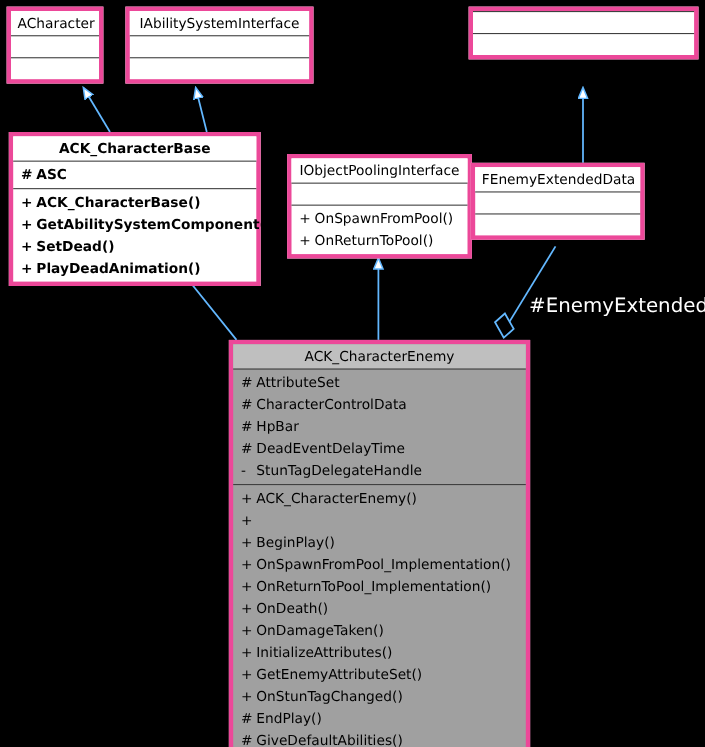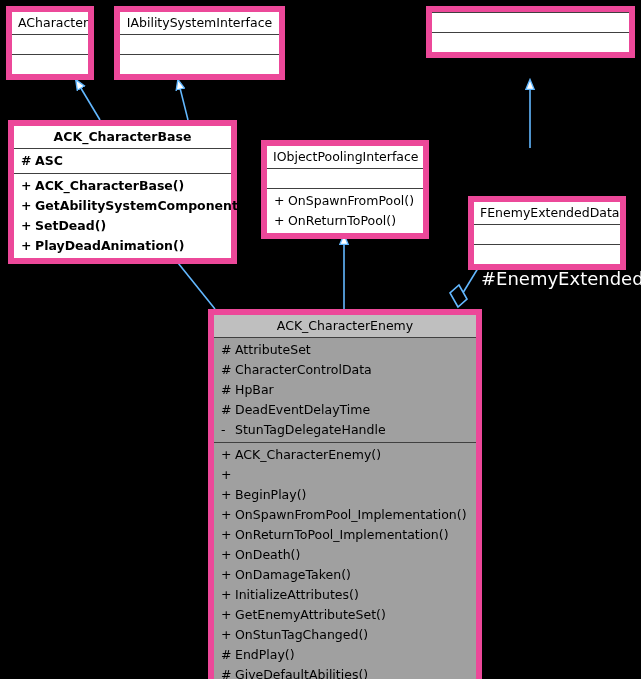--- a/index.html
+++ b/index.html
@@ -19,21 +19,21 @@
     position: absolute;
     left: 0;
     top: 0;
     width: 641px;
     height: 679px;
     pointer-events: none;
   }
   .node {
     position: absolute;
     box-sizing: border-box;
-    border: 6px solid #ec4899;
+    border: 4px solid #ec4899;
     background: #ffffff;
     z-index: 5;
   }
   .node.shaded {
     background: #a0a0a0;
   }
   .node .title {
     box-sizing: border-box;
     text-align: center;
     font-size: 12.5px;
@@ -174,21 +174,21 @@
         <span class="vis">+</span>
         <span class="mname">OnSpawnFromPool()</span>
       </div>
       <div class="member">
         <span class="vis">+</span>
         <span class="mname">OnReturnToPool()</span>
       </div>
     </div>
   </div>
 
-  <div class="node" style="left:468px; top:148px; width:158px;margin-top:48px;">
+  <div class="node" style="left:428px; top:148px; width:158px;">
     <div class="title">FEnemyExtendedData</div>
     <div class="compartment empty"></div>
     <div class="compartment empty"></div>
   </div>
 
   <div class="node shaded" style="left:208px; top:309px; width:274px;">
     <div class="title">ACK_CharacterEnemy</div>
     <div class="compartment">
       <div class="member">
         <span class="vis">#</span>

